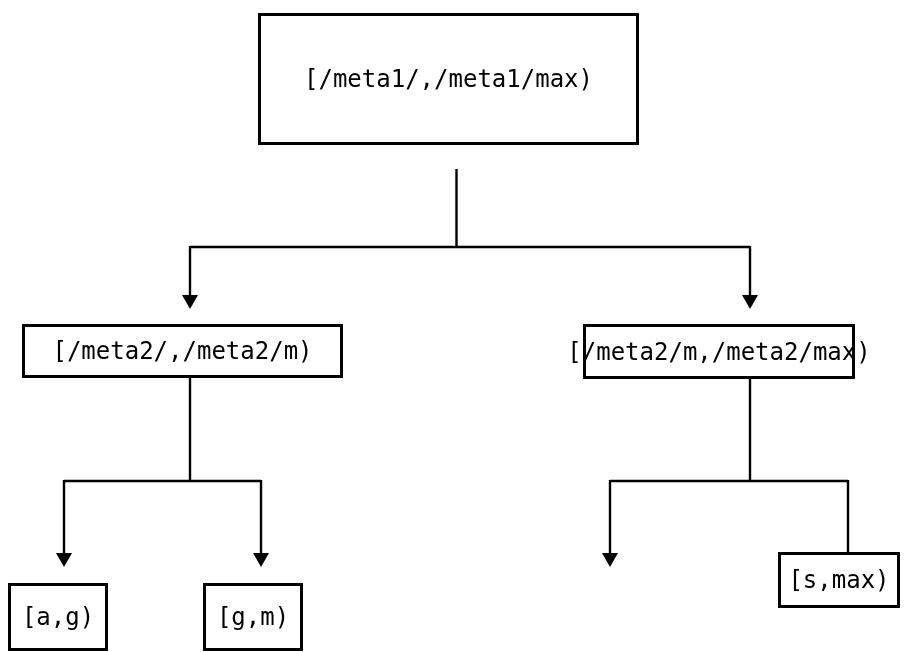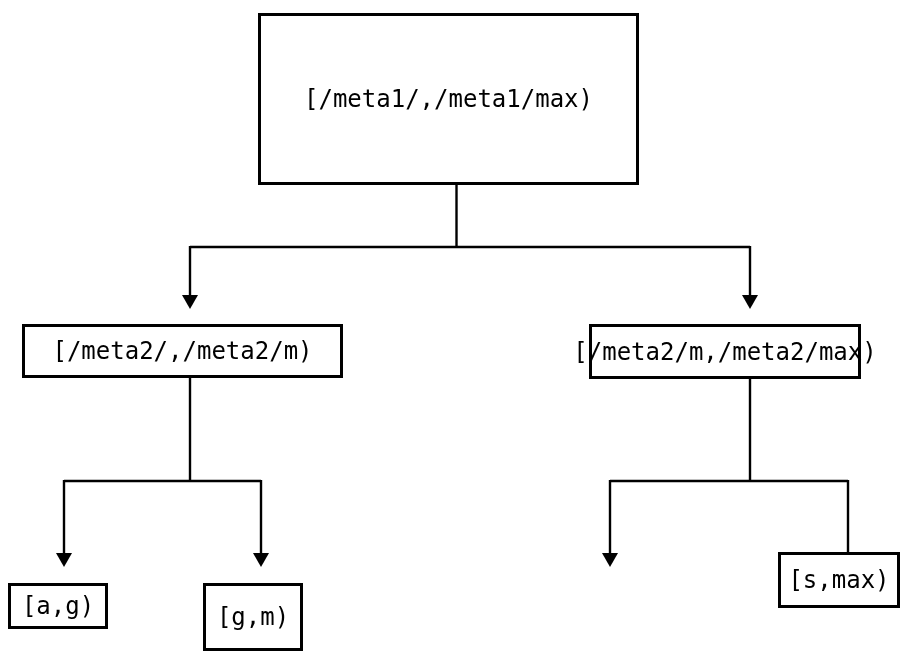--- a/index.html
+++ b/index.html
@@ -29,26 +29,26 @@
     background: #ffffff;
     display: flex;
     align-items: center;
     justify-content: center;
     color: #000000;
     font-size: 24px;
     line-height: 1;
     white-space: nowrap;
   }
   
-  .node.root   { left: 258px; top: 13px;  width: 381px; height: 172px; }
+  .node.root   { left: 258px; top: 13px;  width: 381px; height: 132px; }
   
   .node.l2-left  { left: 22px;  top: 324px; width: 321px; height: 54px; }
-  .node.l2-right { left: 583px; top: 324px; width: 272px; height: 55px; margin-left: 6px; }
+  .node.l2-right { left: 583px; top: 324px; width: 272px; height: 55px; }
   
-  .node.leaf-0 { left: 8px;   top: 583px; width: 100px; height: 46px; }
+  .node.leaf-0 { left: 8px;   top: 583px; width: 100px; height: 68px; }
   .node.leaf-1 { left: 203px; top: 583px; width: 100px; height: 68px; }
   .node.leaf-2 { left: 554px; top: 583px; width: 98px;  height: 57px; }
   .node.leaf-3 { left: 778px; top: 552px; width: 122px; height: 56px; }
 </style>
 </head>
 <body>
 
 <div id="stage">
 
   <svg id="connectors" viewBox="0 0 912 652" xmlns="http://www.w3.org/2000/svg">

